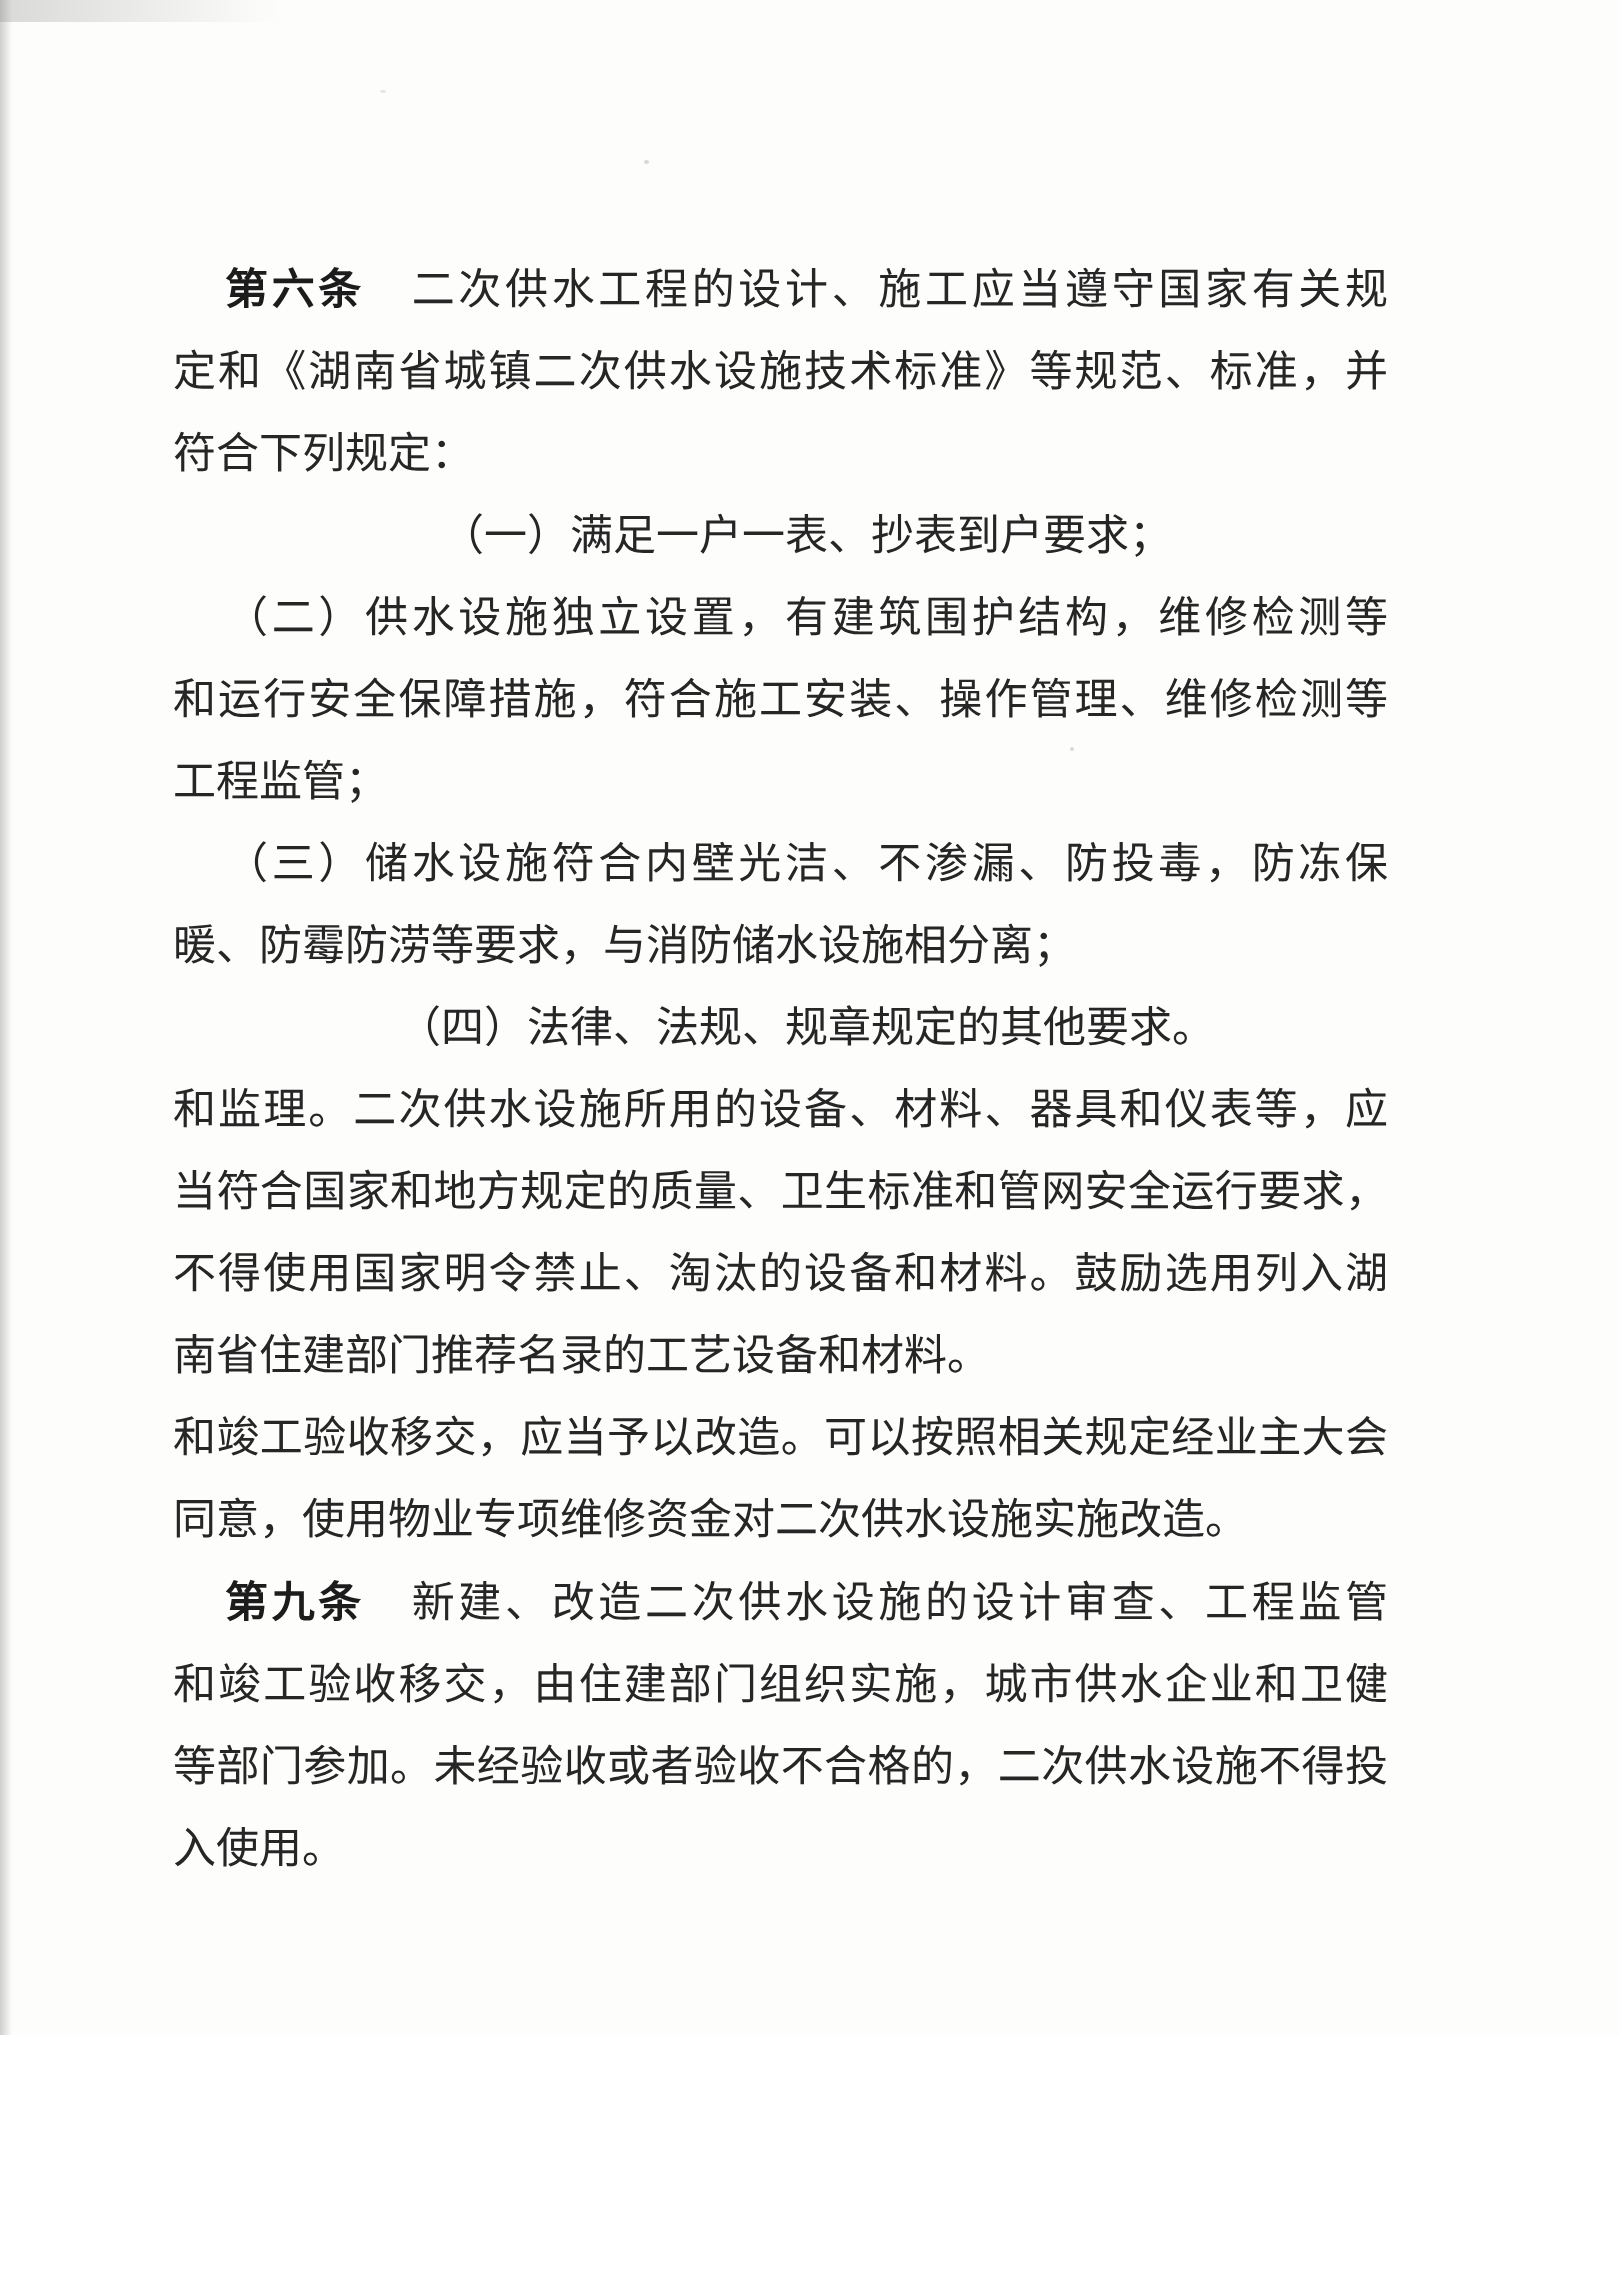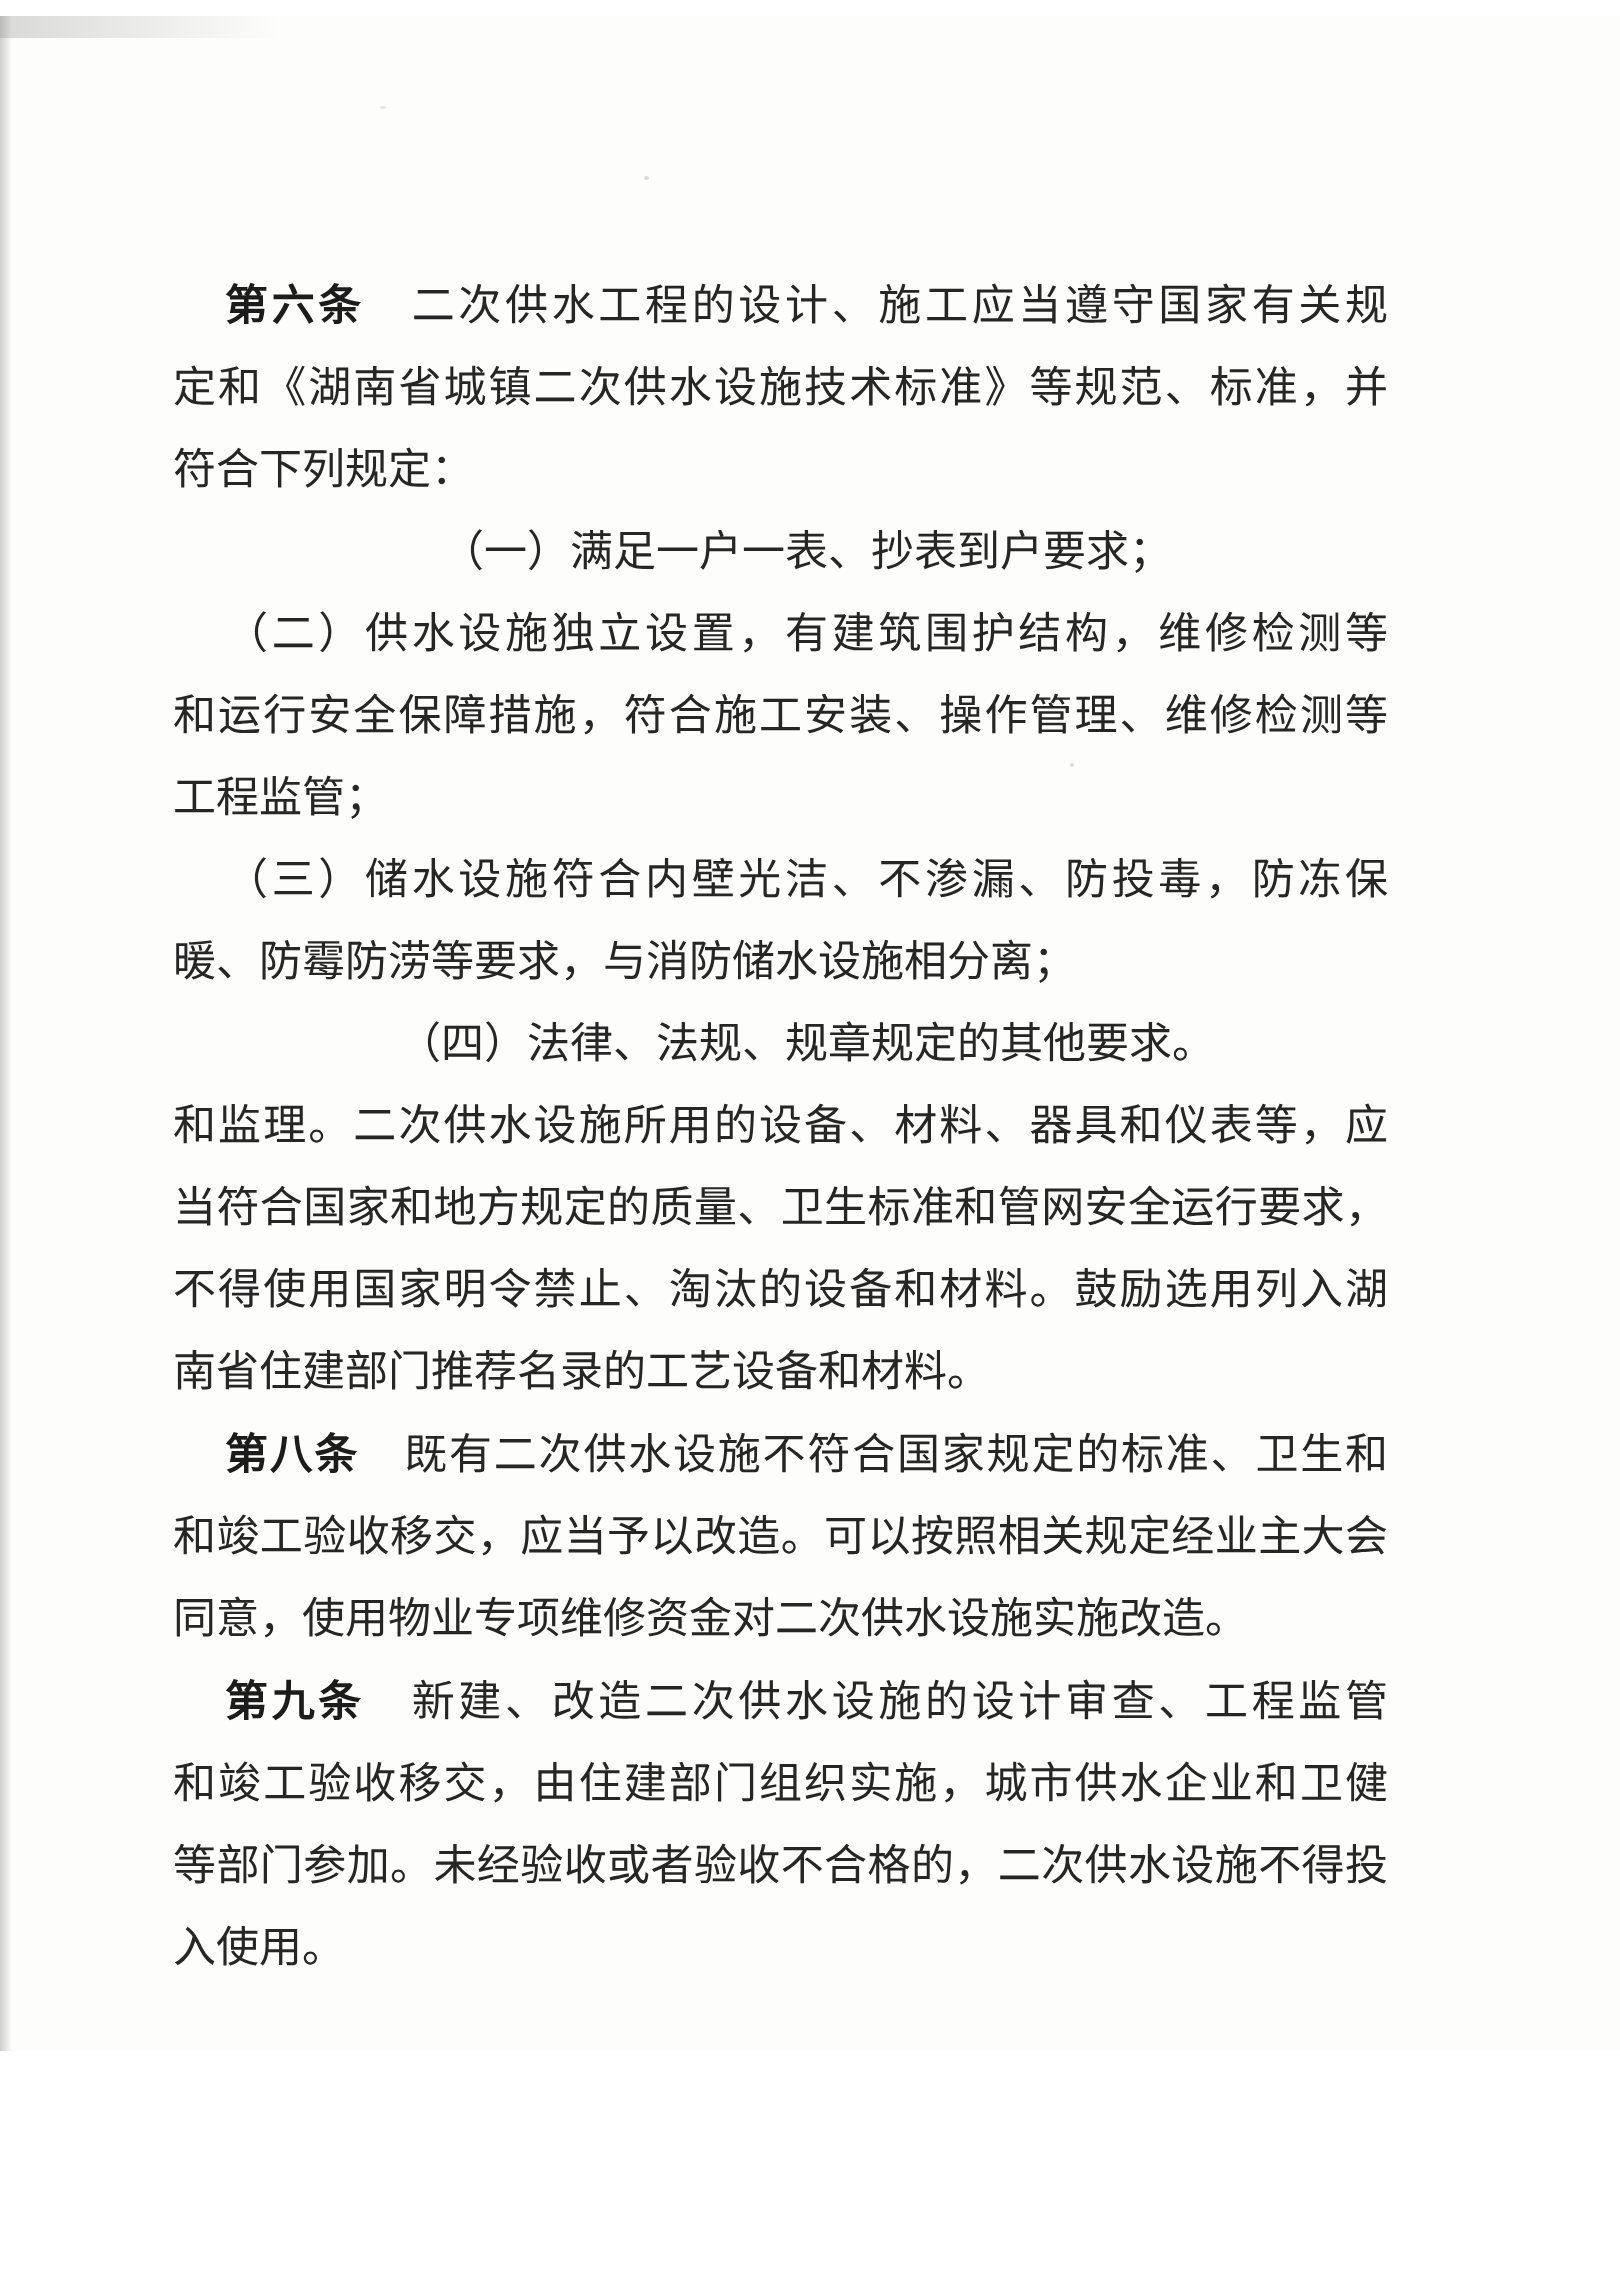--- a/index.html
+++ b/index.html
@@ -8,21 +8,20 @@
     background: #ffffff;
   }
   .page {
     position: relative;
     width: 1620px;
     height: 2035px;
     background: #fdfdfc;
     overflow: hidden;
     font-family: "Liberation Serif", "DejaVu Serif", serif;
     color: #262626;
-    margin-top: 16px;
   }
   
   .page::before {
     content: "";
     position: absolute;
     left: 0; top: 0;
     width: 11.8px; height: 100%;
     background: linear-gradient(to right, rgba(130,130,130,0.38), rgba(255,255,255,0));
     pointer-events: none;
   }
@@ -118,21 +117,20 @@
     </div>
 
     <div class="para">
       <div class="line">和监理。二次供水设施所用的设备、材料、器具和仪表等，应</div>
       <div class="line">当符合国家和地方规定的质量、卫生标准和管网安全运行要求，</div>
       <div class="line">不得使用国家明令禁止、淘汰的设备和材料。鼓励选用列入湖</div>
       <div class="line short">南省住建部门推荐名录的工艺设备和材料。</div>
     </div>
 
     <div class="para">
-      <div class="line indent"><b class="lead">第八条</b><span>　既有二次供水设施不符合国家规定的标准、卫生和</span></div>
       <div class="line">和竣工验收移交，应当予以改造。可以按照相关规定经业主大会</div>
       <div class="line short">同意，使用物业专项维修资金对二次供水设施实施改造。</div>
     </div>
 
     <div class="para">
       <div class="line indent"><b class="lead">第九条</b><span>　新建、改造二次供水设施的设计审查、工程监管</span></div>
       <div class="line">和竣工验收移交，由住建部门组织实施，城市供水企业和卫健</div>
       <div class="line">等部门参加。未经验收或者验收不合格的，二次供水设施不得投</div>
       <div class="line short">入使用。</div>
     </div>

